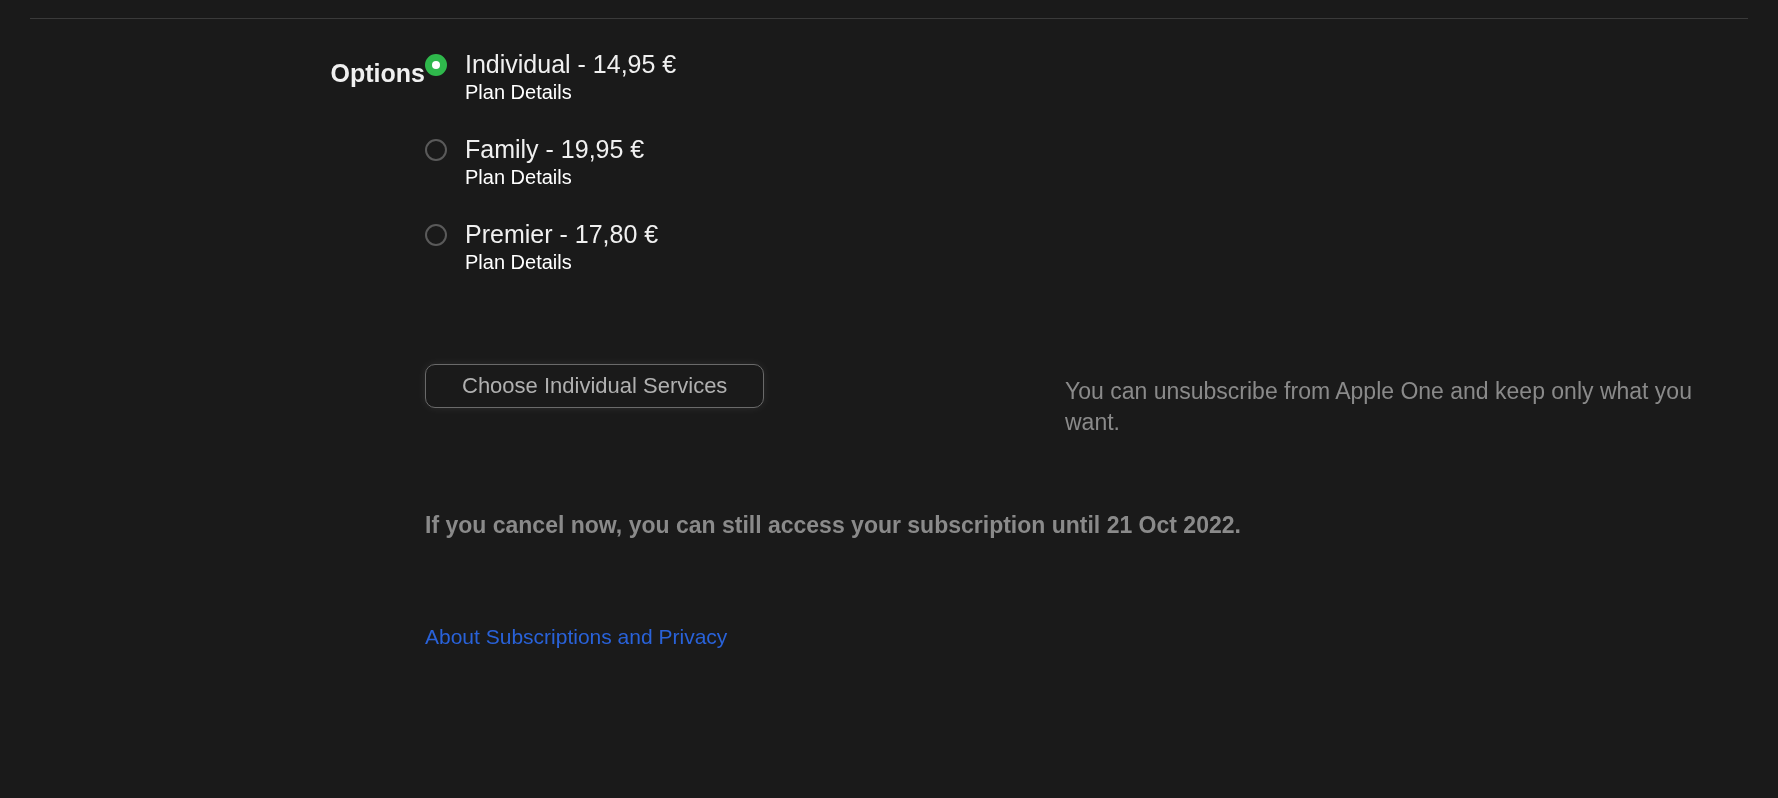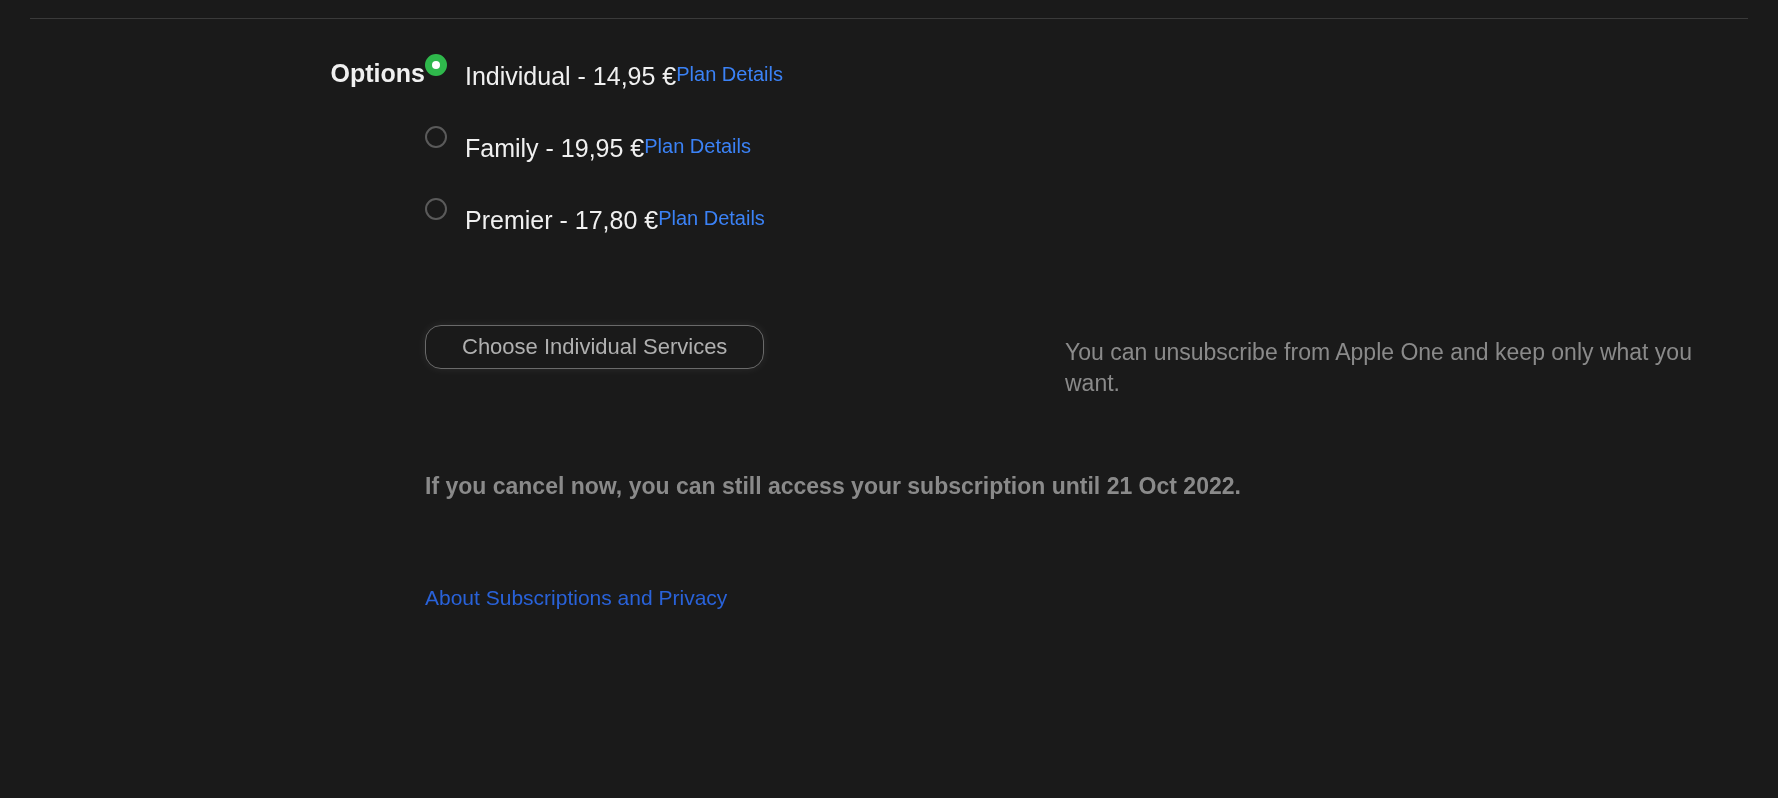--- a/index.html
+++ b/index.html
@@ -64,44 +64,43 @@
       top: 50%;
       left: 50%;
       transform: translate(-50%, -50%);
       width: 8px;
       height: 8px;
       background-color: #ffffff;
       border-radius: 50%;
     }
     .plan-info {
       display: flex;
-      flex-direction: row;
-      margin-top: 12px;
+      flex-direction: column;
     }
     .plan-title {
       font-size: 25px;
       color: #f0f0f0;
       font-weight: 400;
       line-height: 1.2;
     }
     .plan-details-link {
       font-size: 20px;
-      color: #3b82f6;
+      color: #ffffff;
       margin-top: 2px;
       cursor: pointer;
     }
     .button-row {
       display: flex;
       align-items: center;
       margin-top: 60px;
     }
     .action-button {
       background-color: #1a1a1a;
       border: 1px solid #6a6a6a;
-      border-radius: 16px;
+      border-radius: 10px;
       color: #b0b0b0;
       font-size: 22px;
       padding: 8px 36px;
       cursor: pointer;
       box-shadow: 0 0 10px rgba(255,255,255,0.08);
       font-family: inherit;
     }
     .highlight-wrapper {
       border: 5px solid #e94b26;
       border-radius: 22px;

